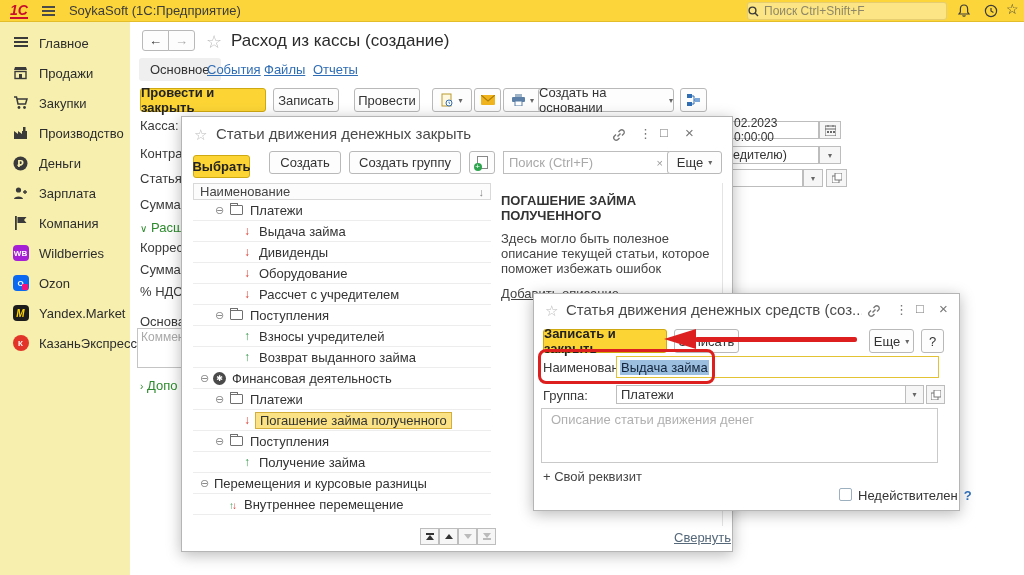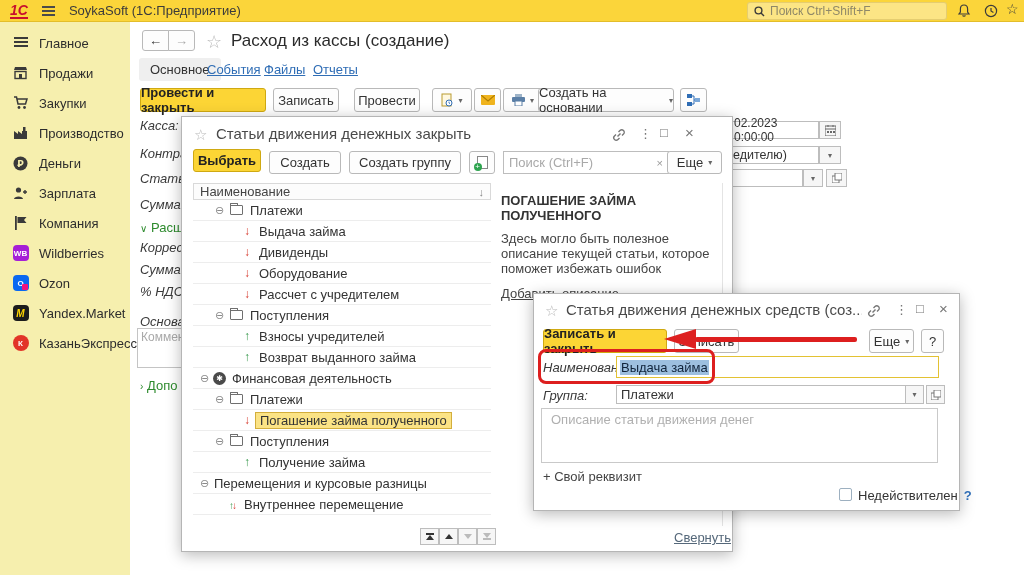--- a/index.html
+++ b/index.html
@@ -15,21 +15,21 @@
   .topbar { position:absolute; left:0; top:0; width:1024px; height:22px;
     background:#fbd53a; border-bottom:1px solid #e3bd2a;
     display:flex; align-items:center; z-index:5; }
   .logo1c { font-weight:bold; font-style:italic; color:#c8102e; font-size:14px;
     margin-left:10px; border-bottom:2px solid #c8102e; line-height:14px; }
   .burger { margin-left:14px; color:#3a3a3a; font-size:13px; letter-spacing:0; }
   .burger span{display:block;width:13px;height:2px;background:#4a4a4a;margin:2px 0;}
   .topbar-title { margin-left:14px; color:#3b3b3b; }
   .top-search { position:absolute; left:747px; top:2px; width:200px; height:18px;
     background:rgba(255,255,255,.38); border:1px solid rgba(120,100,20,.18);
-    border-radius:3px; display:flex; align-items:center; padding:0 6px; }
+    border-radius:3px; display:flex; align-items:center; padding:0 0; }
   .top-search .ph { color:#8f8868; font-size:12px; margin-left:5px; }
   .top-ico { position:absolute; top:3px; width:16px; height:16px; color:#3c3c3c; }
 
   
   .sidebar { position:absolute; left:0; top:22px; width:130px; height:553px;
     background:#f6efae; z-index:4; }
   .side-item { display:flex; align-items:center; height:30px; padding-left:12px;
     cursor:pointer; }
   .side-item .ic { width:17px; height:17px; margin-right:10px; display:flex;
     align-items:center; justify-content:center; flex:0 0 17px; }
@@ -45,21 +45,21 @@
   .caret { font-size:8px; color:#666; margin-left:5px; }
   .field { background:#fff; border:1px solid #bdbdbd; }
   .sqbtn { background:#f6f6f6; border:1px solid #bdbdbd; display:flex;
     align-items:center; justify-content:center; cursor:pointer; }
 
   
   .doc-title { font-size:17px; color:#2b2b2b; }
   .tab-active { background:#efefef; border-radius:3px; color:#333; }
   .tab-link { color:#2f6db5; text-decoration:underline; cursor:pointer; }
   .gr-label { color:#2e8b2e; }
-  .form-label { color:#3a3a3a;font-style:italic; }
+  .form-label { color:#3a3a3a; }
 
   
   .modal { position:absolute; background:#fff; border:1px solid #b5b5b5;
     box-shadow:0 3px 14px rgba(0,0,0,.28); }
   .mtitle { font-size:15px; color:#4a4a4a; white-space:nowrap; overflow:hidden; }
   .wicon { color:#777; font-size:13px; cursor:pointer; text-align:center; }
   .star { color:#b9b9b9; font-size:15px; }
 
   
   .tree-row { position:absolute; left:11px; width:298px; height:21px;
@@ -320,21 +320,21 @@
   <div class="abs mtitle" style="left:34px;top:8px;width:380px">Статьи движения денежных закрыть</div>
   <svg class="abs" style="left:430px;top:11px" width="14" height="14" viewBox="0 0 14 14">
       <path d="M5.5 8.5 L8.5 5.5" stroke="#777" stroke-width="1.4"></path>
       <path d="M6.5 4 L8 2.5 A2.3 2.3 0 0 1 11.5 6 L10 7.5" fill="none" stroke="#777" stroke-width="1.4"></path>
       <path d="M7.5 10 L6 11.5 A2.3 2.3 0 0 1 2.5 8 L4 6.5" fill="none" stroke="#777" stroke-width="1.4"></path>
     </svg>
   <div class="abs wicon" style="left:457px;top:9px">⋮</div>
   <div class="abs wicon" style="left:478px;top:8px">□</div>
   <div class="abs wicon" style="left:503px;top:7px;font-size:15px">×</div>
 
-  <div class="btn btn-yellow abs" style="left:11px;top:32px;width:68px;height:23px">
+  <div class="btn btn-yellow abs" style="left:11px;top:38px;width:57px;height:23px">
       <span>Выбрать</span>
     </div>
   <div class="btn abs" style="left:87px;top:34px;width:72px;height:23px">
       <span>Создать</span>
     </div>
   <div class="btn abs" style="left:167px;top:34px;width:112px;height:23px">
       <span>Создать группу</span>
     </div>
   <div class="btn abs" style="left:287px;top:34px;width:26px;height:23px">
     <span style="position:relative;width:11px;height:13px;border:1px solid #888;background:#fff;display:block">

